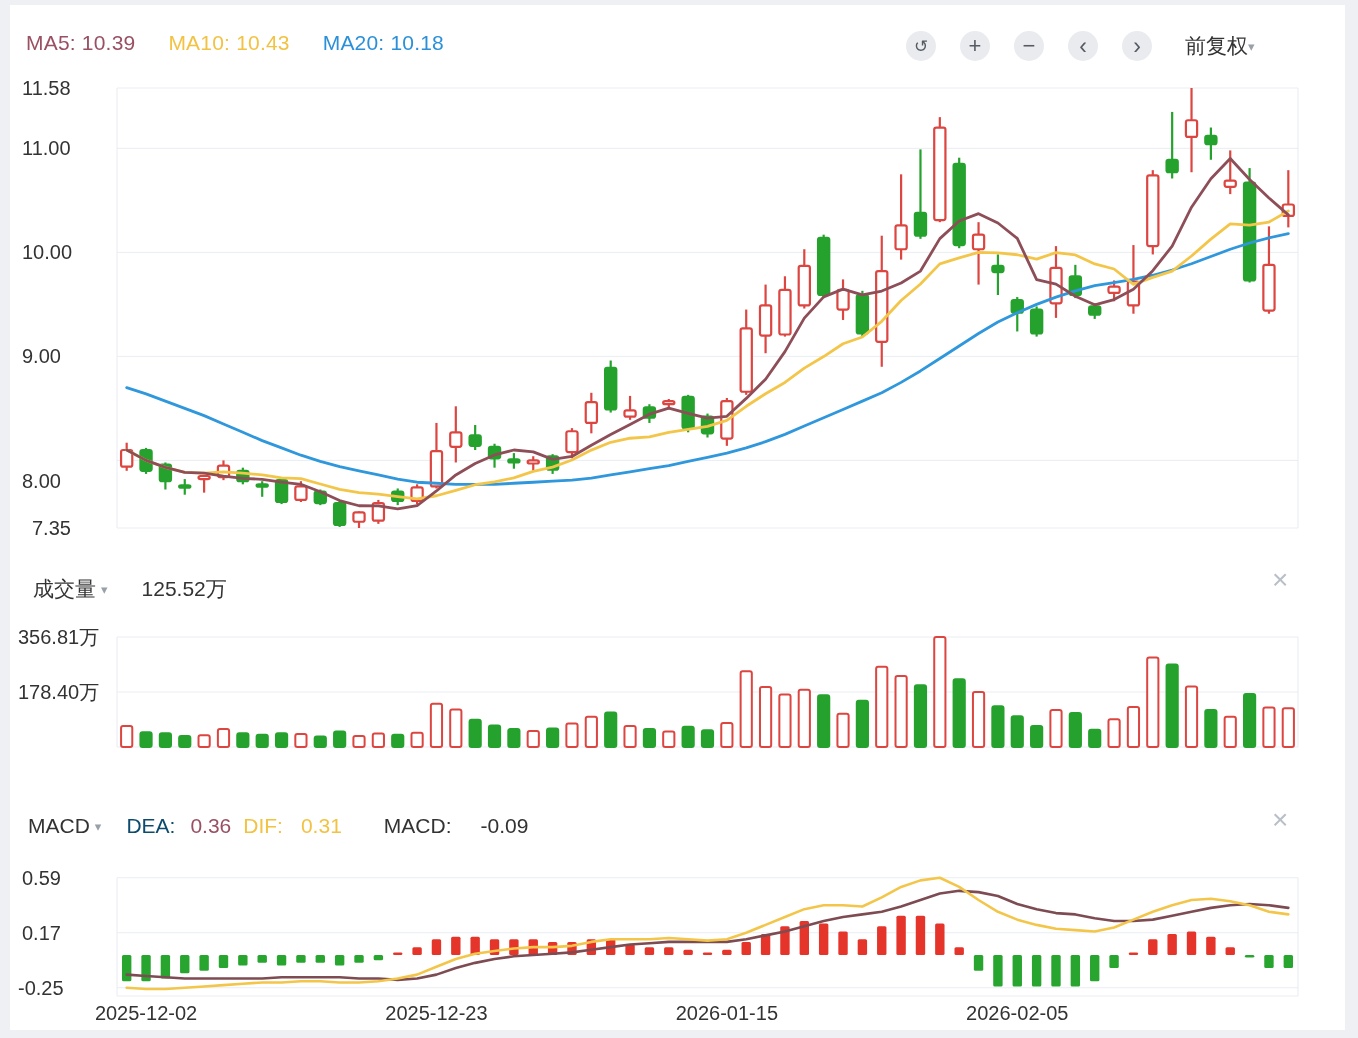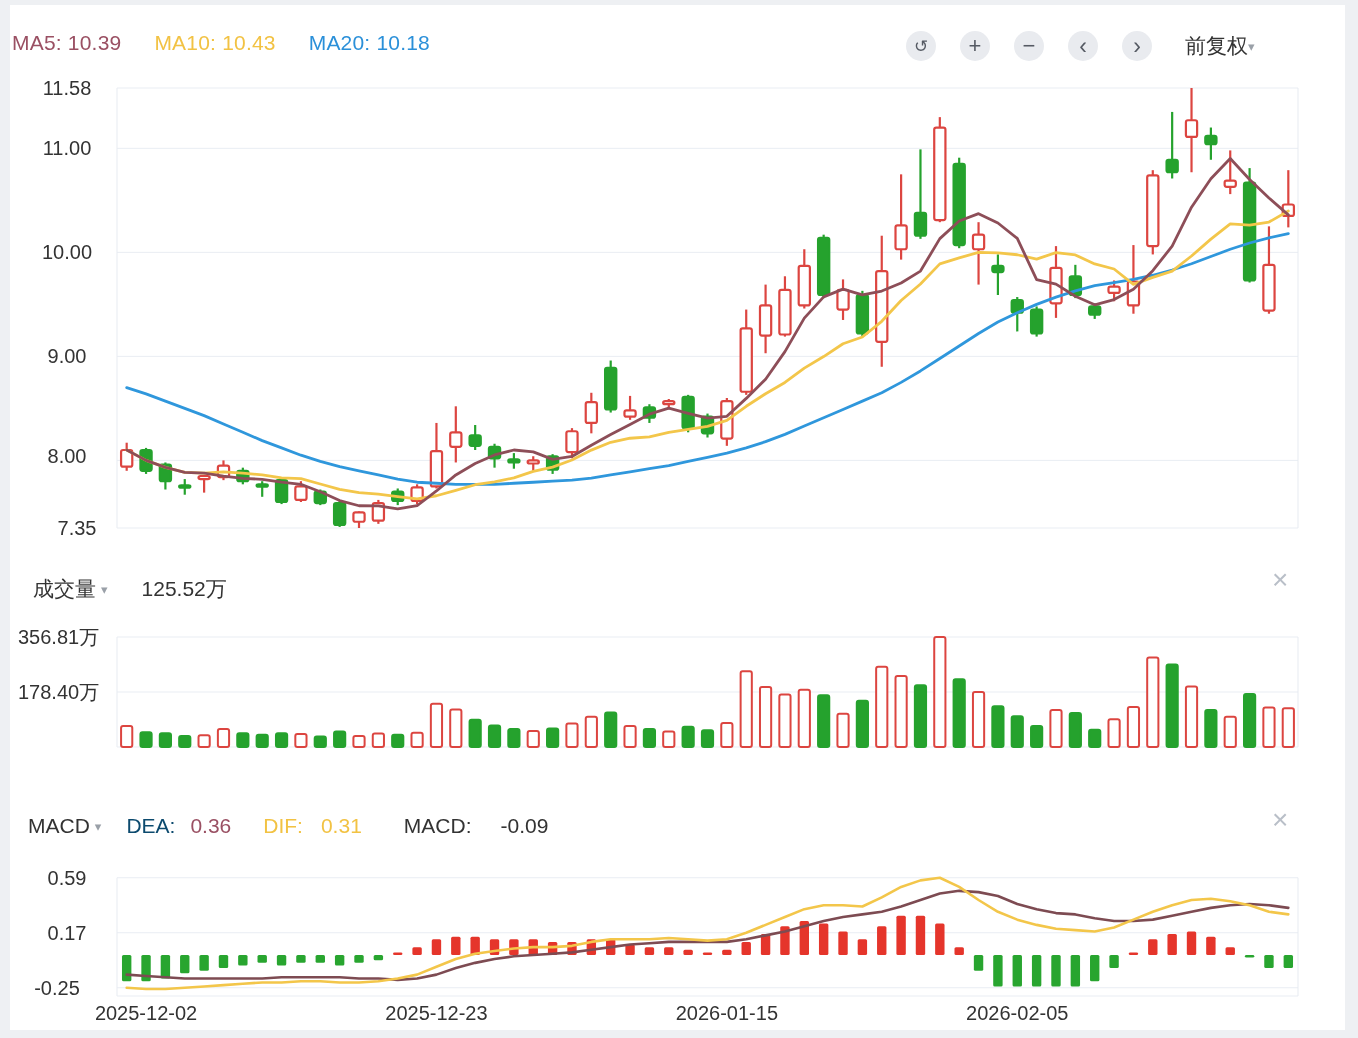--- a/index.html
+++ b/index.html
@@ -1,23 +1,23 @@
 <!DOCTYPE html>
 <html><head>
 <meta charset="utf-8">
 <style>
   html,body{margin:0;padding:0}
   body{background:#eef0f3;font-family:"Liberation Sans",sans-serif;}
   .page{position:relative;width:1358px;height:1038px;overflow:hidden}
   .card{position:absolute;left:10px;top:5px;width:1335px;height:1025px;background:#ffffff}
   svg{position:absolute;left:0;top:0}
   .lbl{position:absolute;font-size:20px;color:#333;line-height:22px;white-space:nowrap}
-  .lbl.right{text-align:center}
+  .lbl.right{text-align:left}
   .lbl.center{text-align:center}
-  .ma-header{position:absolute;left:12px;top:31px;display:flex;gap:33px}
+  .ma-header{position:absolute;left:26px;top:31px;display:flex;gap:33px}
   .hdr-item{font-size:21px;letter-spacing:.2px}
   .toolbar{position:absolute;left:906px;top:31px;display:flex;gap:24px}
   .tbtn{width:30px;height:30px;border-radius:50%;display:flex;align-items:center;justify-content:center;cursor:pointer;user-select:none}
   .adjust{position:absolute;left:1185px;top:32px;font-size:21px;color:#333;cursor:pointer;display:flex;align-items:center;}
   .caret{font-size:13px;color:#9aa0a8;line-height:13px}
   .sec-hdr{position:absolute;display:flex;align-items:center;font-size:21px;color:#333}
   .close-btn{position:absolute;font-size:28px;color:#b9bfc8;cursor:pointer;line-height:26px}
 </style>
 </head>
 <body>
@@ -330,37 +330,37 @@
     <span class="caret" style="margin-left:5px">▾</span>
     <span style="margin-left:34px">125.52万</span>
   </div>
   <div class="close-btn" style="left:1272px;top:567px">×</div>
 
   <div class="sec-hdr" style="left:28px;top:814px">
     <span style="cursor:pointer">MACD</span>
     <span class="caret" style="margin-left:5px">▾</span>
     <span id="dea-label" style="margin-left: 25px; color: #0c4a6e; text-align: right;">DEA:</span>
     <span id="dea-value" style="margin-left: 15px; color: rgb(154, 80, 99);">0.36</span>
-    <span id="dif-label" style="margin-left: 32px; color: rgb(242, 194, 67);">DIF:</span>
+    <span id="dif-label" style="margin-left: 12px; color: rgb(242, 194, 67);">DIF:</span>
     <span id="dif-value" style="margin-left: 18px; color: rgb(242, 194, 67);">0.31</span>
     <span style="margin-left:42px">MACD:</span>
     <span style="margin-left:29px">-0.09</span>
   </div>
   <div class="close-btn" style="left:1272px;top:807px">×</div>
 
   <div id="labels">
       <div class="lbl right" style="left: 22px; top: 77px; width: 90px; color: rgb(51, 51, 51);">11.58</div>
       <div class="lbl right" style="left: 22px; top: 137.331px; width: 90px; color: rgb(51, 51, 51);">11.00</div>
       <div class="lbl right" style="left: 22px; top: 241.35px; width: 90px; color: rgb(51, 51, 51);">10.00</div>
       <div class="lbl right" style="left: 22px; top: 345.369px; width: 90px; color: rgb(51, 51, 51);">9.00</div>
-      <div class="lbl right" style="left: 22px; top: 445px; width: 90px; color: rgb(51, 51, 51);">8.00</div>
+      <div class="lbl right" style="left: 22px; top: 470px; width: 90px; color: rgb(51, 51, 51);">8.00</div>
       <div class="lbl right" style="left: 32px; top: 517px; width: 90px; color: rgb(51, 51, 51);">7.35</div>
       <div class="lbl" style="left: 18px; top: 626px; color: rgb(51, 51, 51);">356.81万</div>
       <div class="lbl" style="left: 18px; top: 681.002px; color: rgb(51, 51, 51);">178.40万</div>
       <div class="lbl right" style="left: 22px; top: 866.74px; width: 90px; color: rgb(51, 51, 51);">0.59</div>
       <div class="lbl right" style="left: 22px; top: 921.739px; width: 90px; color: rgb(51, 51, 51);">0.17</div>
-      <div class="lbl right" style="left: 12px; top: 976.737px; width: 90px; color: rgb(51, 51, 51);">-0.25</div>
+      <div class="lbl right" style="left: 18px; top: 976.737px; width: 90px; color: rgb(51, 51, 51);">-0.25</div>
       <div class="lbl center" style="left: 71.041px; top: 1002px; width: 150px; color: rgb(51, 51, 51);">2025-12-02</div>
       <div class="lbl center" style="left: 361.451px; top: 1002px; width: 150px; color: rgb(51, 51, 51);">2025-12-23</div>
       <div class="lbl center" style="left: 651.861px; top: 1002px; width: 150px; color: rgb(51, 51, 51);">2026-01-15</div>
       <div class="lbl center" style="left: 942.27px; top: 1002px; width: 150px; color: rgb(51, 51, 51);">2026-02-05</div>
     </div>
 </div>
 
 </body></html>

